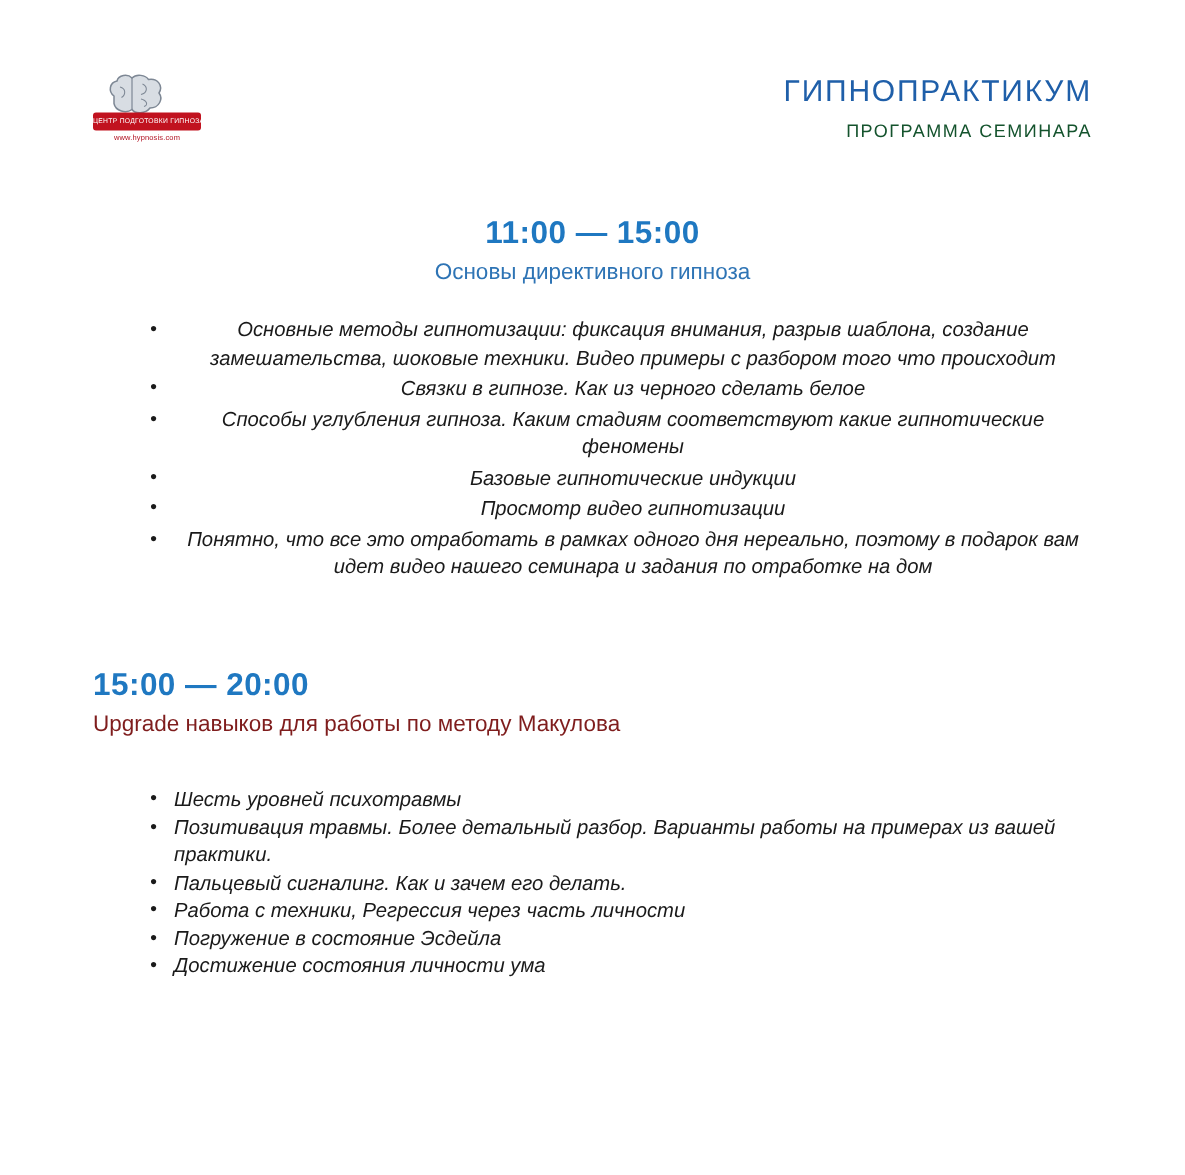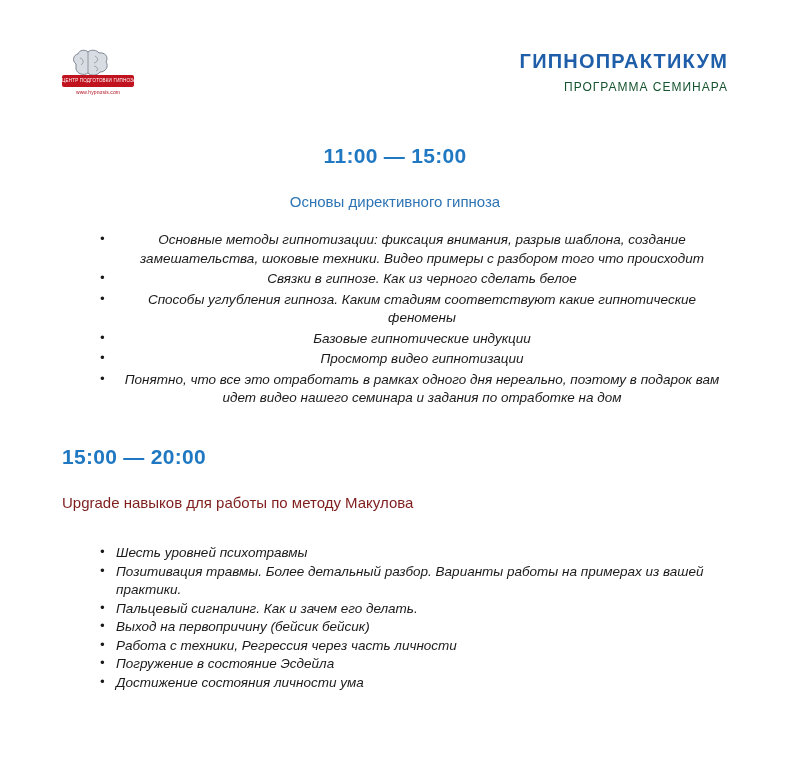--- a/index.html
+++ b/index.html
@@ -72,21 +72,21 @@
     overflow: hidden;
   }
   .header-titles {
     position: absolute;
     right: 62px;
     top: 8px;
     text-align: right;
   }
   .header-title {
     font-size: 20px;
-    font-weight: bold;
+    font-weight: normal;
     color: #1f5fa9;
     letter-spacing: 1.2px;
     line-height: 26px;
     text-align: right;
   }
   .header-sub {
     font-size: 12px;
     color: #14532d;
     letter-spacing: 1.0px;
     line-height: 22px;
@@ -106,21 +106,21 @@
     font-size: 21px;
     font-weight: bold;
     color: #1f78c1;
     letter-spacing: 0.3px;
     line-height: 27px;
   }
   .subtitle {
     font-size: 15px;
     color: #2e74b5;
     line-height: 22px;
-    margin-top: 22px;
+    margin-top: 2px;
   }
   .subtitle.light {
     color: #7f1d1d;
   }
   ul.items {
     margin: 18px 0 0 0;
     padding: 0 0 0 38px;
     list-style: none;
   }
   ul.items li {
@@ -185,20 +185,19 @@
     </ul>
   </div>
 
   <div class="section section-2">
     <div class="time">15:00 — 20:00</div>
     <div class="subtitle light">Upgrade навыков для работы по методу Макулова</div>
     <ul class="items">
       <li>Шесть уровней психотравмы</li>
       <li>Позитивация травмы. Более детальный разбор. Варианты работы на примерах из вашей практики.</li>
       <li>Пальцевый сигналинг. Как и зачем его делать.</li>
-      <li>Выход на первопричину (бейсик бейсик)</li>
       <li>Работа с техники, Регрессия через часть личности</li>
       <li>Погружение в состояние Эсдейла</li>
       <li>Достижение состояния личности ума</li>
     </ul>
   </div>
 
 </div>
 
 </body></html>

